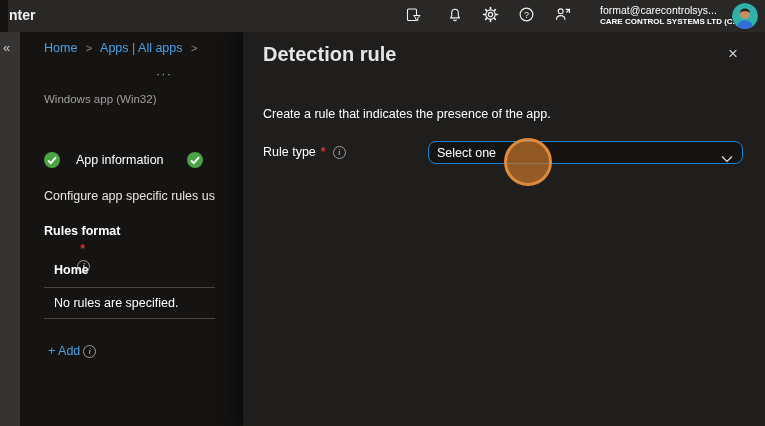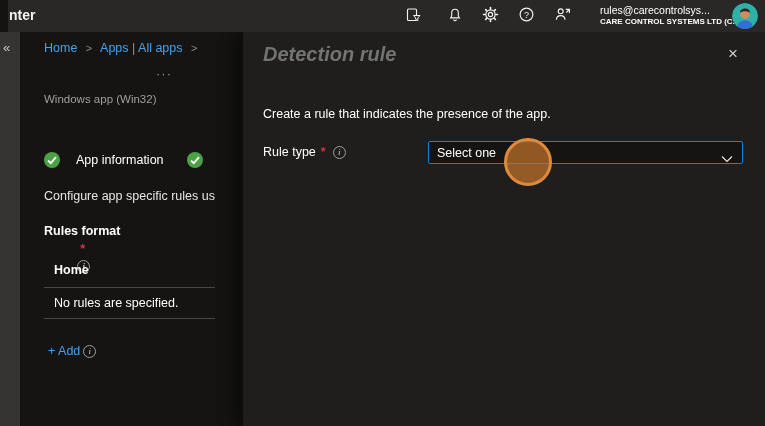--- a/index.html
+++ b/index.html
@@ -45,26 +45,26 @@
             font-family:"Liberation Serif", serif; font-style:italic; margin-left:3px; }
   .type-header { position:absolute; left:34px; top:231px; font-size:12.5px; font-weight:bold; color:#fff; }
   .hdiv { position:absolute; left:24px; width:199px; height:1px; background:#484644; }
   .div-1 { top:255px; } .div-2 { top:286px; }
   .empty-msg { position:absolute; left:34px; top:264px; font-size:12.5px; color:#fff; white-space:nowrap; }
   .add-link { position:absolute; left:28px; top:312px; display:flex; align-items:center; font-size:12.5px; color:#4ba0e8; }
 
   
   .right-panel { position:absolute; left:243px; top:32px; width:522px; height:394px; background:#1f1e1d;
                  box-shadow:-8px 0 14px rgba(0,0,0,0.45); }
-  .panel-title { position:absolute; left:20px; top:11px; font-size:20px; font-weight:bold; color:#737373; white-space:nowrap;font-style:italic; }
+  .panel-title { position:absolute; left:20px; top:11px; font-size:20px; font-weight:bold; color:#e5e5e5; white-space:nowrap; }
   .close-btn { position:absolute; left:485px; top:12px; color:#d0cfce; font-size:17px; line-height:20px; }
   .panel-desc { position:absolute; left:20px; top:75px; font-size:12.5px; color:#fff; white-space:nowrap; }
   .rule-type-row { position:absolute; left:20px; top:113px; }
   .dropdown { position:absolute; left:185px; top:109px; width:315px; height:23px; background:#151413;
-              border:1.5px solid #1583d8; border-radius:2px; display:flex; align-items:center; cursor:pointer; }
+              border:1.5px solid #1583d8; border-radius:8px; display:flex; align-items:center; cursor:pointer; }
   .dd-value { margin-left:8px; font-size:12.5px; color:#fff; white-space:nowrap; }
   .dd-chevron { position:absolute; right:9px; top:7px; }
   .click-circle { position:absolute; left:261px; top:106px; width:48px; height:48px; border-radius:50%;
                   background:rgba(196,115,42,0.72); border:3px solid #dd8a3c; z-index:9; pointer-events:none; }
 </style>
 </head>
 <body>
 
 <div id="screen">
 
@@ -122,21 +122,21 @@
         <svg width="17" height="17" viewBox="0 0 16 16" fill="none" stroke="#f3f2f1" stroke-width="1.1">
           <circle cx="6.3" cy="5" r="2.3"></circle>
           <path d="M2.3 13 C2.3 10 4.3 9 6.3 9 C8.3 9 10.3 10 10.3 13"></path>
           <path d="M11 3.2 H14.5 V6.7"></path>
           <path d="M14.5 3.2 L11.6 6.1"></path>
         </svg>
       </span>
     </button>
 
     <div class="account">
-      <div class="account-email">rules@carecontrolsys...</div>
+      <div class="account-email">format@carecontrolsys...</div>
       <div class="account-org">CARE CONTROL SYSTEMS LTD (C...</div>
     </div>
 
     <div class="avatar">
       <svg width="26" height="26" viewBox="0 0 26 26">
         <circle cx="13" cy="13" r="13" fill="#2fb0a8"></circle>
         <path d="M5 26 C5 19.5 8.5 17.5 13 17.5 C17.5 17.5 21 19.5 21 26 Z" fill="#2f6fd6"></path>
         <circle cx="13" cy="11" r="5" fill="#c98f63"></circle>
         <path d="M8 10.2 C8 7 10 5.5 13 5.5 C16 5.5 18 7 18 10.2 C17 8.8 15.5 8.2 13 8.2 C10.5 8.2 9 8.8 8 10.2 Z" fill="#2e2117"></path>
       </svg>

